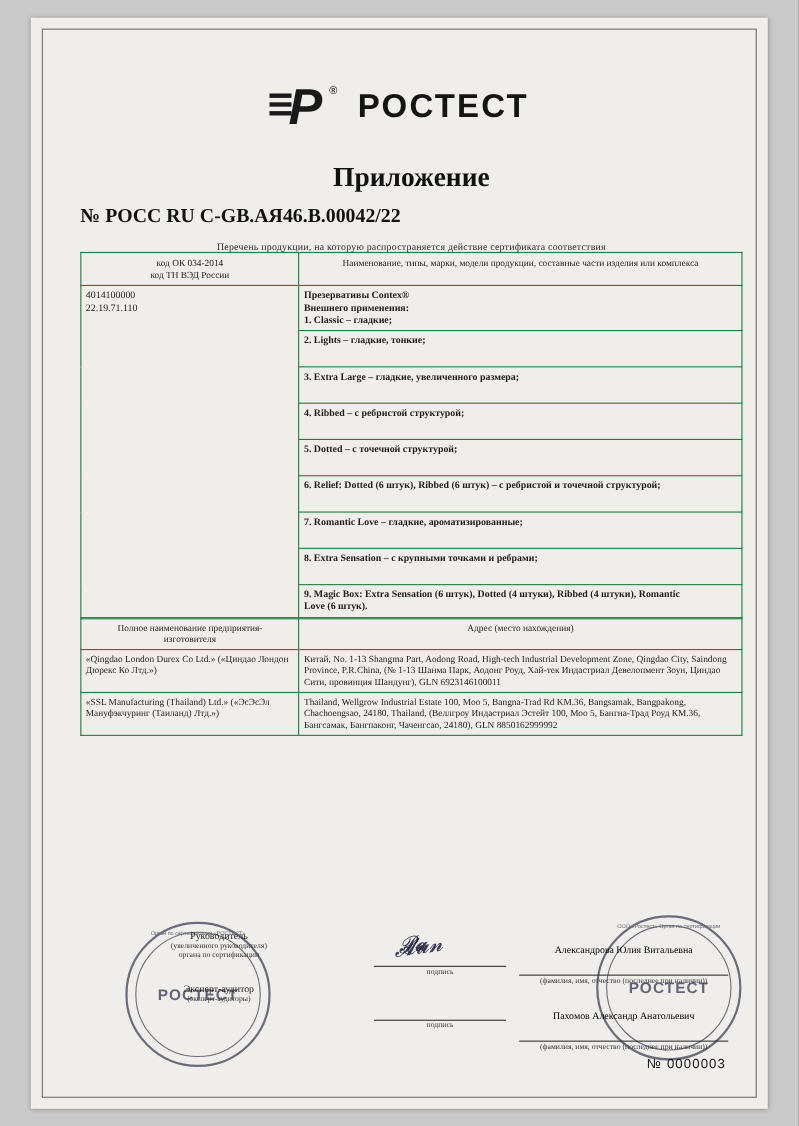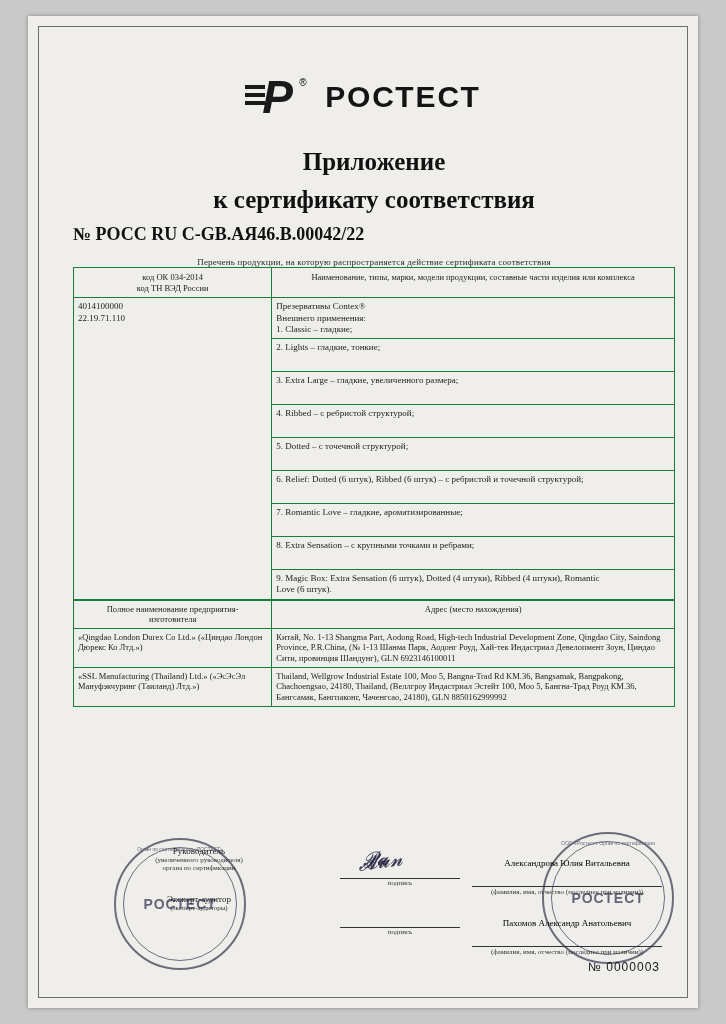--- a/index.html
+++ b/index.html
@@ -151,20 +151,21 @@
     font-size: 8.5px;
     padding: 4px 3px;
   }
   .tbl-products .col-code { width: 33%; }
   .tbl-products td.code {
     font-size: 9px;
     line-height: 1.3;
   }
   .tbl-products td.name {
     font-size: 9px;
+    font-weight: bold;
   }
   .row-tall td { height: 26px; }
   .caption2 {
     text-align: center;
     font-size: 9px;
     margin: 12px 0 4px 0;
     color: #2b2b2b;
   }
   .tbl-makers th { text-align: center; }
   .tbl-makers .col-name { width: 33%; margin-left: 48px; }
@@ -293,21 +294,20 @@
             <i></i>
           </div>
         <div class="logo-p">Р</div>
         <div class="logo-reg">®</div>
       </div>
       <div class="logo-text">РОСТЕСТ</div>
     </div>
 
     <div class="content">
       <div class="title-1">Приложение</div>
-      <div class="title-2">к сертификату соответствия</div>
       <div class="title-3">№ РОСС RU С-GB.АЯ46.В.00042/22</div>
 
       <div class="caption">Перечень продукции, на которую распространяется действие сертификата соответствия</div>
 
       <table class="tbl-products">
         <tbody>
             <tr>
           <th class="col-code">
             <div>код ОК 034-2014</div>
             <div>код ТН ВЭД России</div>

